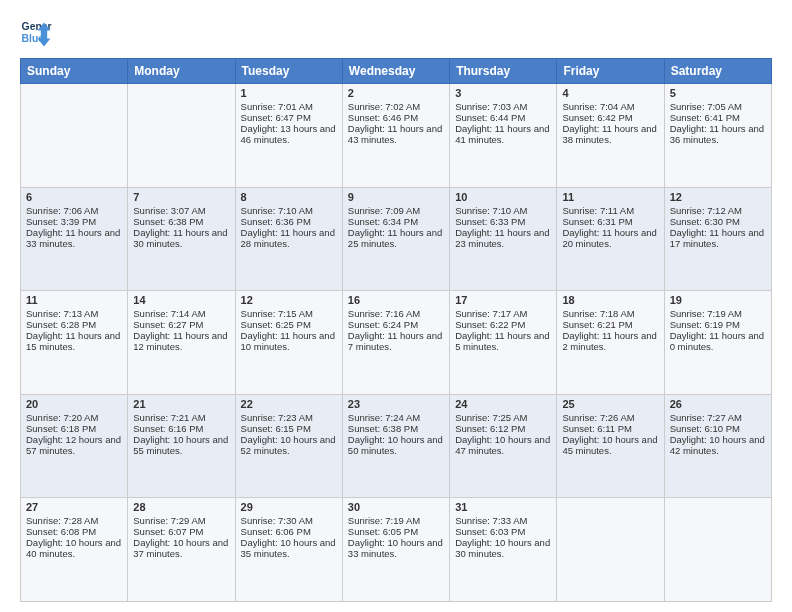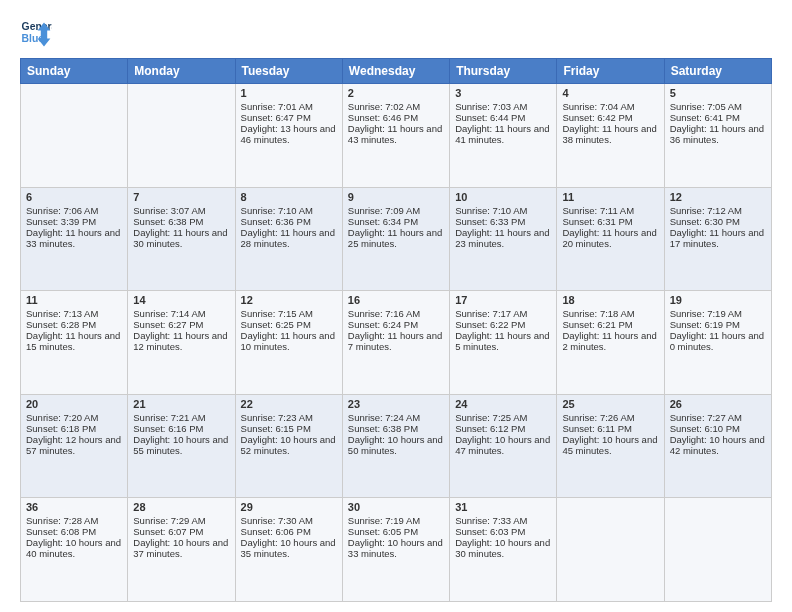--- a/index.html
+++ b/index.html
@@ -276,21 +276,21 @@
           </td>
           <td>
             <span class="day-num">26</span>
             <div>Sunrise: 7:27 AM</div>
             <div>Sunset: 6:10 PM</div>
             <div>Daylight: 10 hours and 42 minutes.</div>
           </td>
         </tr>
         <tr>
           <td>
-            <span class="day-num">36</span>
+            <span class="day-num">27</span>
             <div>Sunrise: 7:28 AM</div>
             <div>Sunset: 6:08 PM</div>
             <div>Daylight: 10 hours and 40 minutes.</div>
           </td>
           <td>
             <span class="day-num">28</span>
             <div>Sunrise: 7:29 AM</div>
             <div>Sunset: 6:07 PM</div>
             <div>Daylight: 10 hours and 37 minutes.</div>
           </td>

